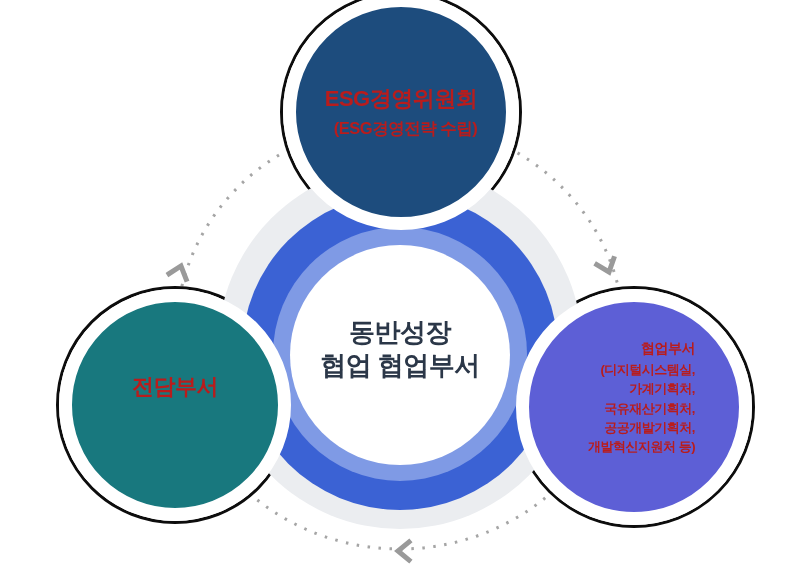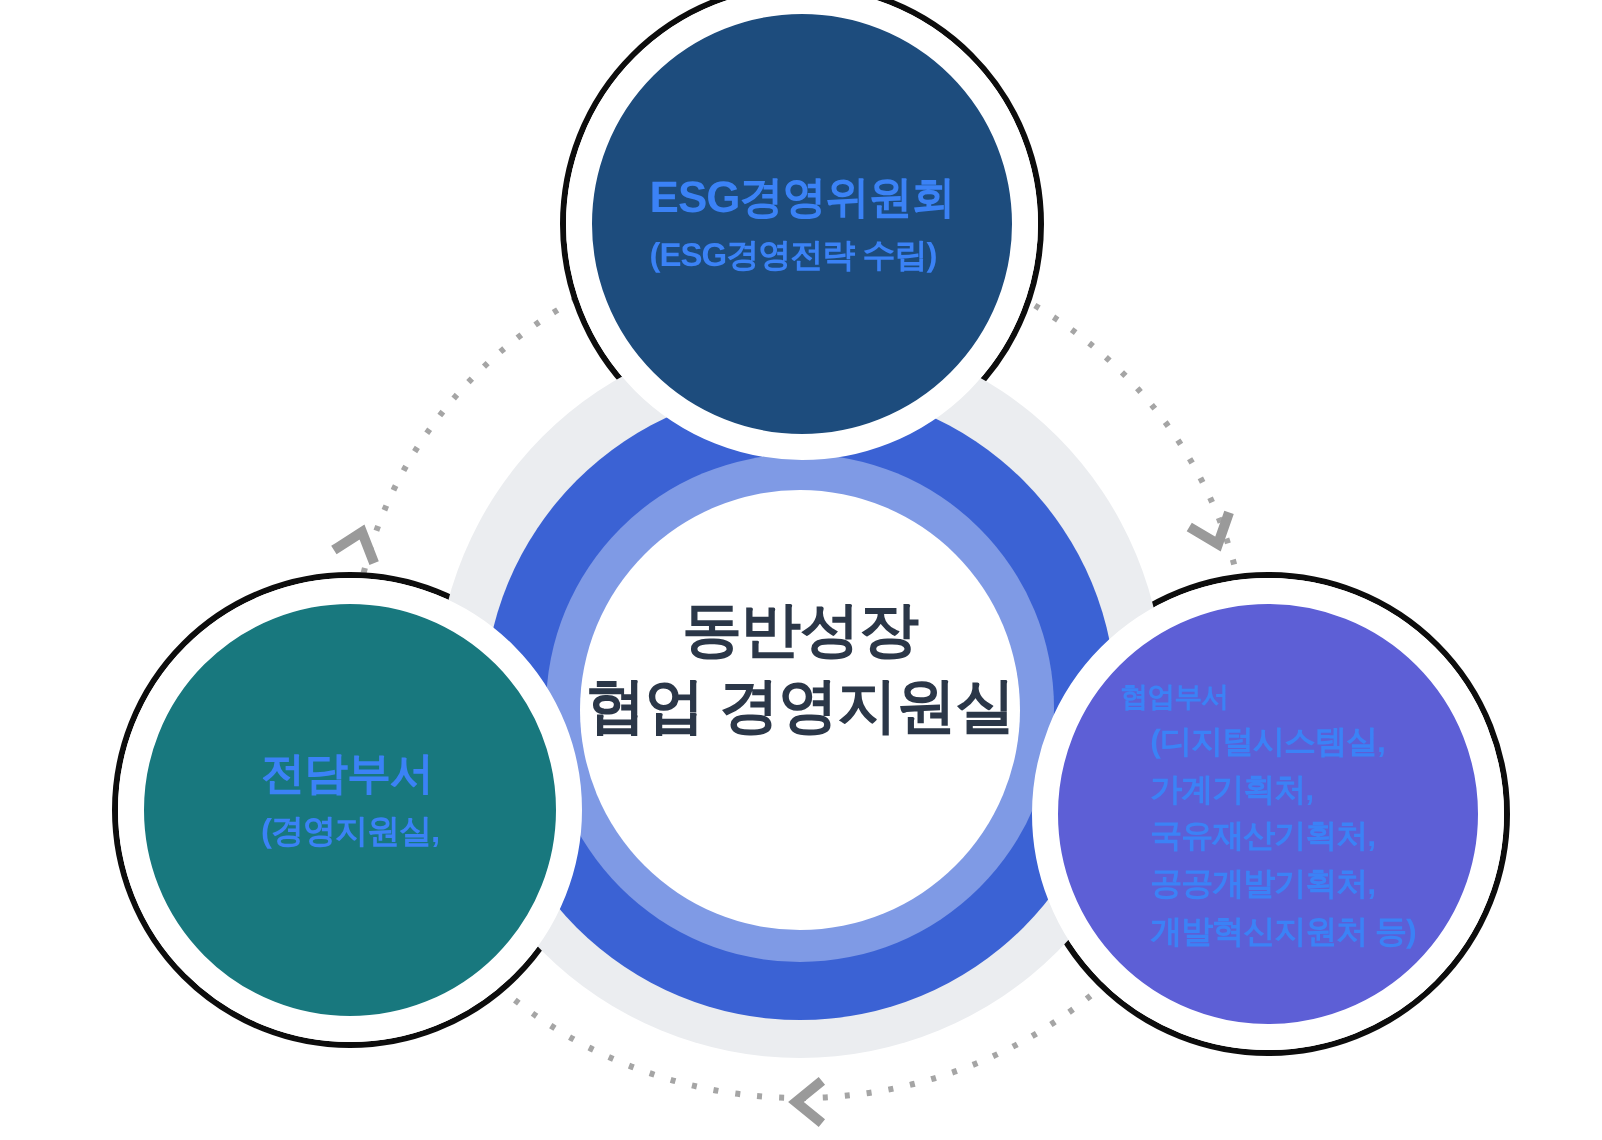--- a/index.html
+++ b/index.html
@@ -9,46 +9,46 @@
     height: 570px;
     background: #ffffff;
     overflow: hidden;
     font-family: "Liberation Sans", "DejaVu Sans", sans-serif;
   }
   .stage svg { position: absolute; left: 0; top: 0; }
 
   .label {
     position: absolute;
     transform: translateX(-50%);
-    text-align: left;
-    color: #3b82f6;
+    text-align: right;
+    color: #b91c1c;
     letter-spacing: -0.5px;
     white-space: nowrap;
   }
   .label .title {
     font-size: 22px;
     font-weight: 800;
     line-height: 1.2;
   }
   .label .sub {
     font-size: 16.5px;
     font-weight: 700;
     line-height: 1.35;
     margin-top: 5px;
   }
   .label-right .title { font-size: 14px; }
-  .label-right .sub   { font-size: 16px; line-height: 1.49; margin-top: 3px; margin-left: 15px; }
+  .label-right .sub   { font-size: 13px; line-height: 1.49; margin-top: 3px; margin-left: 15px; }
 
   .center-label {
     position: absolute;
     left: 400px;
-    top: 297px;
+    top: 316px;
     transform: translateX(-50%);
     text-align: center;
-    font-size: 30px;
+    font-size: 26px;
     font-weight: 800;
     line-height: 1.28;
     letter-spacing: -0.5px;
     color: #2b3748;
     white-space: nowrap;
   }
 </style>
 </head>
 <body>
 
@@ -75,32 +75,31 @@
     <circle cx="400" cy="354" r="127" fill="#7f9ae5"></circle>
     <circle cx="400" cy="355" r="110" fill="#ffffff"></circle>
 
     <circle cx="401" cy="112" r="111.5" stroke="#ffffff" stroke-width="13" fill="#1d4c7d"></circle>
     <circle cx="175" cy="405" r="109.5" stroke="#ffffff" stroke-width="13" fill="#18787e"></circle>
     <circle cx="634" cy="407" r="111.5" stroke="#ffffff" stroke-width="13" fill="#5d5fd6"></circle>
   </svg>
 
   <div class="center-label">
     <div>동반성장</div>
-    <div>협업 경영지원실</div>
+    <div>협업 협업부서</div>
   </div>
 
   <div class="label" style="left:401px; top:86px;">
     <div class="title">ESG경영위원회</div>
     <div class="sub">(ESG경영전략 수립)</div>
   </div>
 
   <div class="label" style="left:175px; top:374px;">
     <div class="title">전담부서</div>
     <div class="sub">
-      <div>(경영지원실,</div>
     </div>
   </div>
 
   <div class="label label-right" style="left:634px; top:340px;">
     <div class="title">협업부서</div>
     <div class="sub">
       <div>(디지털시스템실,</div>
       <div>가계기획처,</div>
       <div>국유재산기획처,</div>
       <div>공공개발기획처,</div>

